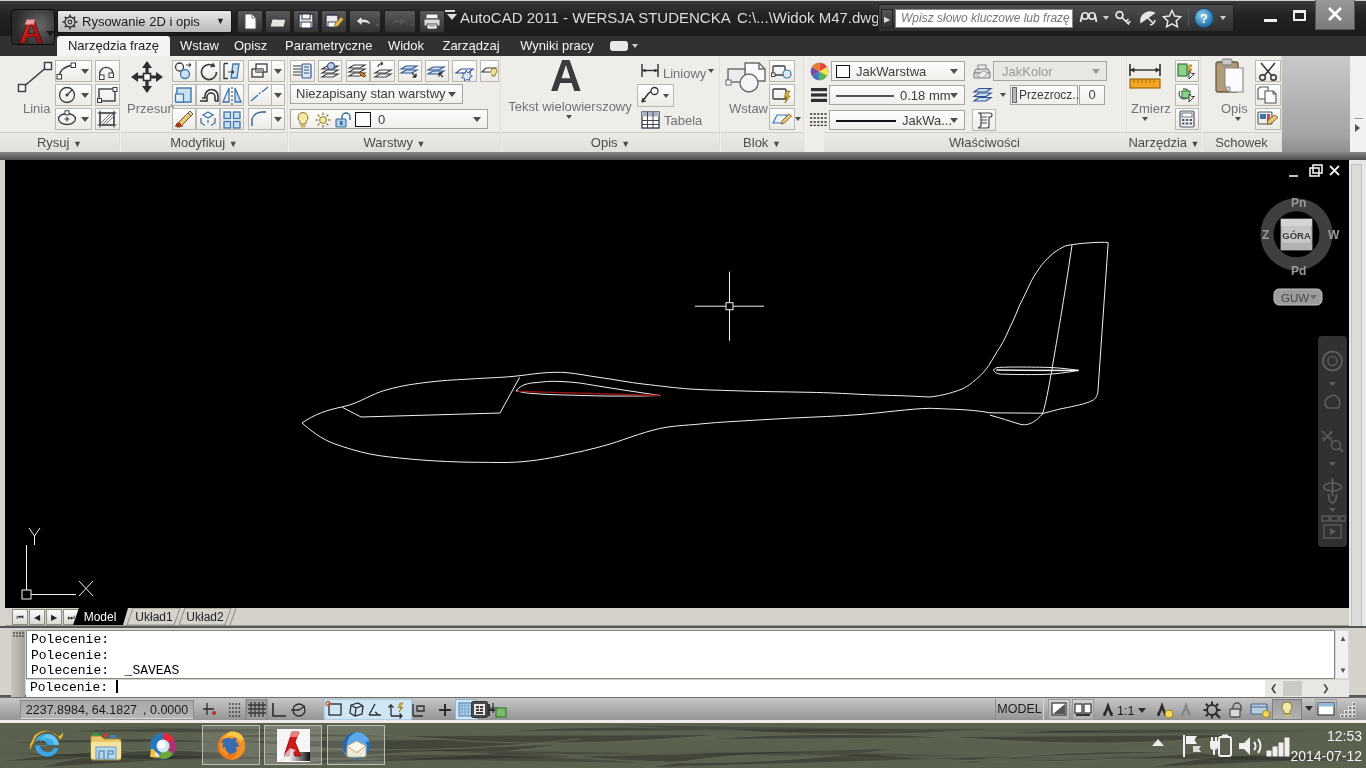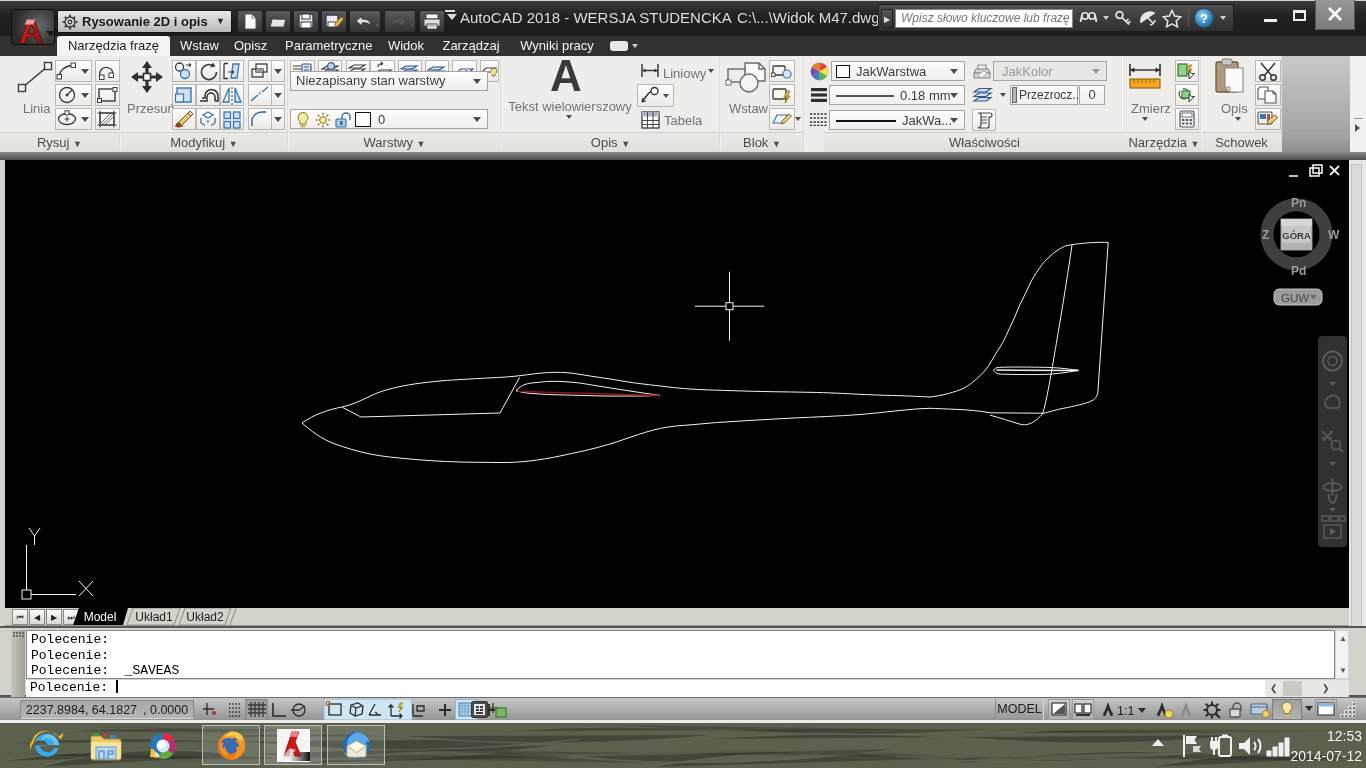--- a/index.html
+++ b/index.html
@@ -2,21 +2,21 @@
 <html><head>
 <meta charset="utf-8">
 <style>
 html,body{margin:0;padding:0;}
 *{box-sizing:border-box;}
 #scr{position:relative;width:1366px;height:768px;overflow:hidden;font-family:"Liberation Sans",sans-serif;background:#000;}
 .abs{position:absolute;}
 
 #titlebar{left:0;top:0;width:1366px;height:36px;background:linear-gradient(#3a3a3a,#222 40%,#1b1b1b);border-top:1px solid #cfcfcf;}
 #logo{left:11px;top:9px;width:44px;height:36px;background:radial-gradient(circle at 65% 45%,#676767,#2a2a2a 75%);border:1px solid #0e0e0e;border-radius:3px;z-index:5;}
-#wsdrop{left:57px;top:10px;width:175px;height:23px;background:linear-gradient(#e8e8e8,#b9b9b9);border:1px solid #141414;border-radius:2px;color:#1a1a1a;font-size:13px;line-height:21px;font-weight:bold;}
+#wsdrop{left:57px;top:10px;width:175px;height:23px;background:linear-gradient(#e8e8e8,#b9b9b9);border:1px solid #141414;border-radius:2px;color:#1a1a1a;font-size:13px;line-height:21px;}
 .qbtn{top:10px;width:26px;height:23px;background:linear-gradient(#5a5a5a,#333);border:1px solid #202020;border-radius:2px;}
 #infocenter{left:878px;top:4px;width:356px;height:28px;background:linear-gradient(#4e4e4e,#2e2e2e);border:1px solid #1c1c1c;border-radius:2px;}
 #searchbox{left:895px;top:9px;width:178px;height:19px;background:#fff;border:1px solid #888;color:#777;font-style:italic;font-size:12px;line-height:17px;padding-left:5px;}
 .winbtn{top:6px;color:#efefef;font-size:15px;text-align:center;}
 
 #tabrow{left:0;top:36px;width:1366px;height:20px;background:#333130;}
 .rtab{position:absolute;top:0;height:20px;color:#f3f3f3;font-size:13px;text-align:center;line-height:20px;}
 #tabactive{left:57px;width:113px;background:#f5f4f2;color:#222;border-radius:3px 3px 0 0;}
 
 #ribbon{left:0;top:56px;width:1366px;height:96px;background:#efedea;}
@@ -120,21 +120,21 @@
   <div class="abs qbtn" style="left:419px">
     <svg width="24" height="21" viewBox="0 0 24 21">
         <rect x="6" y="3" width="12" height="5" fill="#f4f4f4" stroke="#444"></rect>
         <rect x="4" y="8" width="16" height="7" fill="#ddd" stroke="#444"></rect>
         <rect x="7" y="13" width="10" height="5" fill="#fff" stroke="#444"></rect>
         <line x1="8.5" y1="15" x2="15.5" y2="15" stroke="#666"></line>
       </svg>
   </div>
   <div class="abs" style="left:447px;top:14px;width:0;height:0;border-left:5px solid transparent;border-right:5px solid transparent;border-top:6px solid #ddd"></div>
   <div class="abs" style="left:445px;top:10px;width:10px;height:2px;background:#ddd"></div>
-  <div class="abs" style="left:460px;top:9px;color:#dcdcdc;font-size:15px;white-space:pre">AutoCAD 2018 - WERSJA STUDENCKA</div>
+  <div class="abs" style="left:460px;top:9px;color:#dcdcdc;font-size:15px;white-space:pre">AutoCAD 2011 - WERSJA STUDENCKA</div>
   <div class="abs" style="left:737px;top:9px;color:#dcdcdc;font-size:15px;white-space:pre">C:\...\Widok M47.dwg</div>
   <div class="abs" id="infocenter"></div>
   <div class="abs" style="left:881px;top:9px;width:12px;height:19px;background:linear-gradient(#555,#333);border:1px solid #222;color:#ddd;font-size:8px;line-height:19px;text-align:center">▶</div>
   <div class="abs" id="searchbox">Wpisz słowo kluczowe lub frazę</div>
   <svg class="abs" style="left:1078px;top:9px" width="22" height="19" viewBox="0 0 22 19">
       <g fill="none" stroke="#e6e6e6" stroke-width="1.6">
         <circle cx="7" cy="7" r="3.2"></circle>
         <circle cx="14" cy="7" r="3.2"></circle>
         <path d="M4,6 l-1.5,7 M17,6 l1.5,7" stroke-width="1.8"></path>
       </g>
@@ -388,21 +388,21 @@
           <path d="M17,16 l-4,-4 m4,4 v-3.4 m0,3.4 h-3.4" stroke="#2f2f2f" stroke-width="1.3" fill="none" transform="rotate(180 15 14)"></path>
         </svg></div>
     <div class="ib" style="left:452px;top:4px;width:25px;height:22px"><svg width="23" height="20" viewBox="0 0 23 20">
           <path d="M3,12 l5,-4 h12 l-5,4 z" fill="#fff" stroke="#33558f" stroke-width="1.2"></path>
           <path d="M13,9 l1.6,2.6 3,-0.6 -0.8,2.8 2.4,1.6 -2.8,1.2 0.2,3 -2.6,-1.4 -2.2,2 -0.4,-3 -3,-0.6 2.2,-2 -1.4,-2.6 3,0.4 z" fill="#dfe9f2" stroke="#33558f" stroke-width="0.9"></path>
         </svg></div>
     <div class="ib" style="left:480px;top:4px;width:19px;height:22px"><svg width="17" height="20" viewBox="0 0 17 20">
           <path d="M1,11 l4,-4 h10 l-4,4 z" fill="#fff" stroke="#3c3c3c" stroke-width="1.1"></path>
           <path d="M10,10 a3,3 0 1 1 4,3 v2 h-3 v-2" fill="#f0e09a" stroke="#8a7a2a" stroke-width="1"></path>
         </svg></div>
-    <div class="dd" style="left:290px;top:15px;width:198px;height:20px;line-height:18px"><span style="padding-left:5px">Niezapisany stan warstwy</span><div class="dar" style="right:6px;top:7px"></div></div>
+    <div class="dd" style="left:290px;top:28px;width:173px;height:20px;line-height:18px"><span style="padding-left:5px">Niezapisany stan warstwy</span><div class="dar" style="right:6px;top:7px"></div></div>
     <div class="dd" style="left:290px;top:53px;width:198px;height:20px">
       <svg class="abs" style="left:5px;top:1px" width="14" height="18" viewBox="0 0 14 18">
           <path d="M7,1.5 a5,5 0 0 1 3,9 l0,2.5 h-6 l0,-2.5 a5,5 0 0 1 3,-9 z" fill="#f5e9a8" stroke="#8a7a2a" stroke-width="1"></path>
           <rect x="4.5" y="14" width="5" height="2.5" fill="#c9b96a"></rect>
         </svg>
       <svg class="abs" style="left:24px;top:2px" width="16" height="16" viewBox="0 0 16 16">
           <circle cx="8" cy="8" r="3.4" fill="#f5e9a8" stroke="#8a7a2a" stroke-width="1"></circle>
           <g stroke="#8a7a2a" stroke-width="1.2">
             <line x1="8" y1="0.5" x2="8" y2="3"></line>
             <line x1="8" y1="13" x2="8" y2="15.5"></line>

